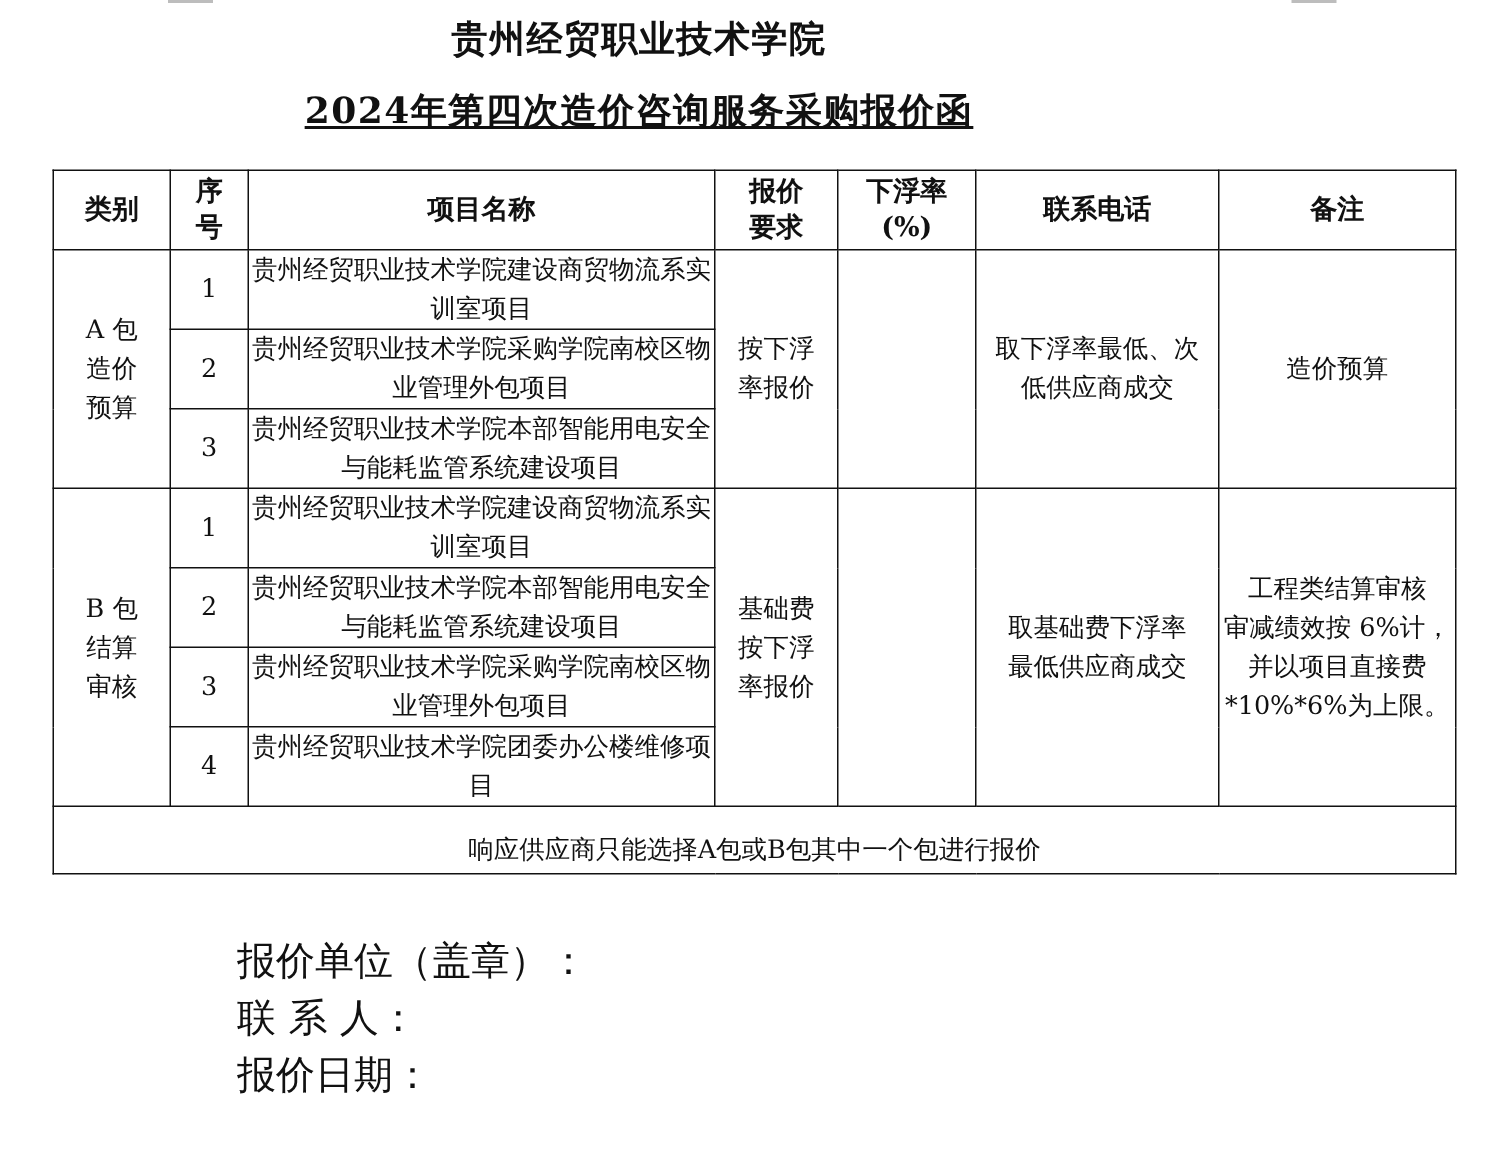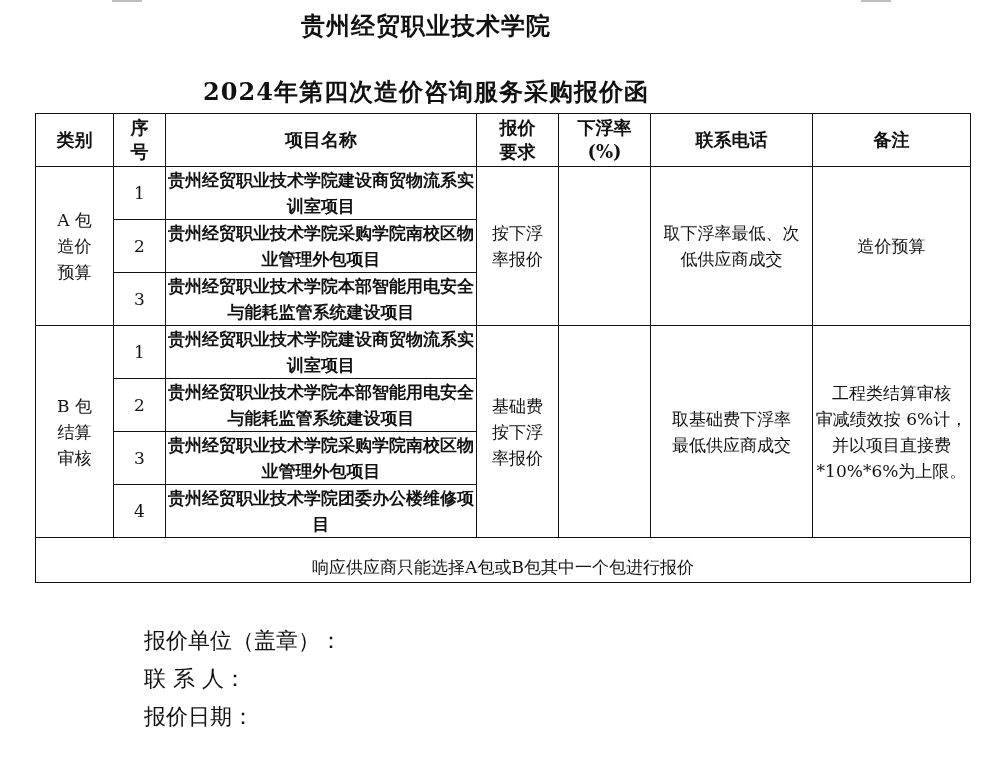--- a/index.html
+++ b/index.html
@@ -3,32 +3,32 @@
 <meta charset="utf-8">
 <style>
   html, body { margin:0; padding:0; background:#ffffff; }
   body { width:1006px; height:779px; position:relative; overflow:hidden;
          font-family:"DejaVu Serif","Liberation Serif",serif; color:#111; }
   .mark { position:absolute; top:0; height:2px; width:30px; background:#bdbdbd; }
   .title { position:absolute; left:0; width:852px; text-align:center; font-weight:bold; font-size:24px; letter-spacing:1px; }
   table.quote { position:absolute; left:35px; top:113px; border-collapse:collapse; table-layout:fixed; }
   table.quote td, table.quote th { border:1.5px solid #111; padding:0; text-align:center; vertical-align:middle; font-size:17px; line-height:26px; }
   table.quote th { font-weight:bold; font-size:18px; line-height:24px; }
-  td.name { text-align:left; padding-left:8px; line-height:26px;font-weight:bold; }
+  td.name { text-align:left; padding-left:8px; line-height:26px; }
   .footer-note { font-size:16px; }
-  .fields { position:absolute; left:144px; top:622px; font-size:22px; line-height:38px; }
+  .fields { position:absolute; left:158px; top:622px; font-size:26px; line-height:38px; }
 </style>
 </head>
 <body>
 
 <div class="mark" style="left:112px;"></div>
 <div class="mark" style="left:861px;"></div>
 
 <div class="title" style="top:10px;">贵州经贸职业技术学院</div>
-<div class="title" style="top:76px;">2024年第四次造价咨询服务采购报价函</div>
+<div class="title" style="top:58px;text-decoration:underline;">2024年第四次造价咨询服务采购报价函</div>
 
 <table class="quote">
   <colgroup>
     <col style="width:78px">
       <col style="width:52px">
       <col style="width:311px">
       <col style="width:82px">
     <col style="width:92px">
       <col style="width:162px">
       <col style="width:158px">

